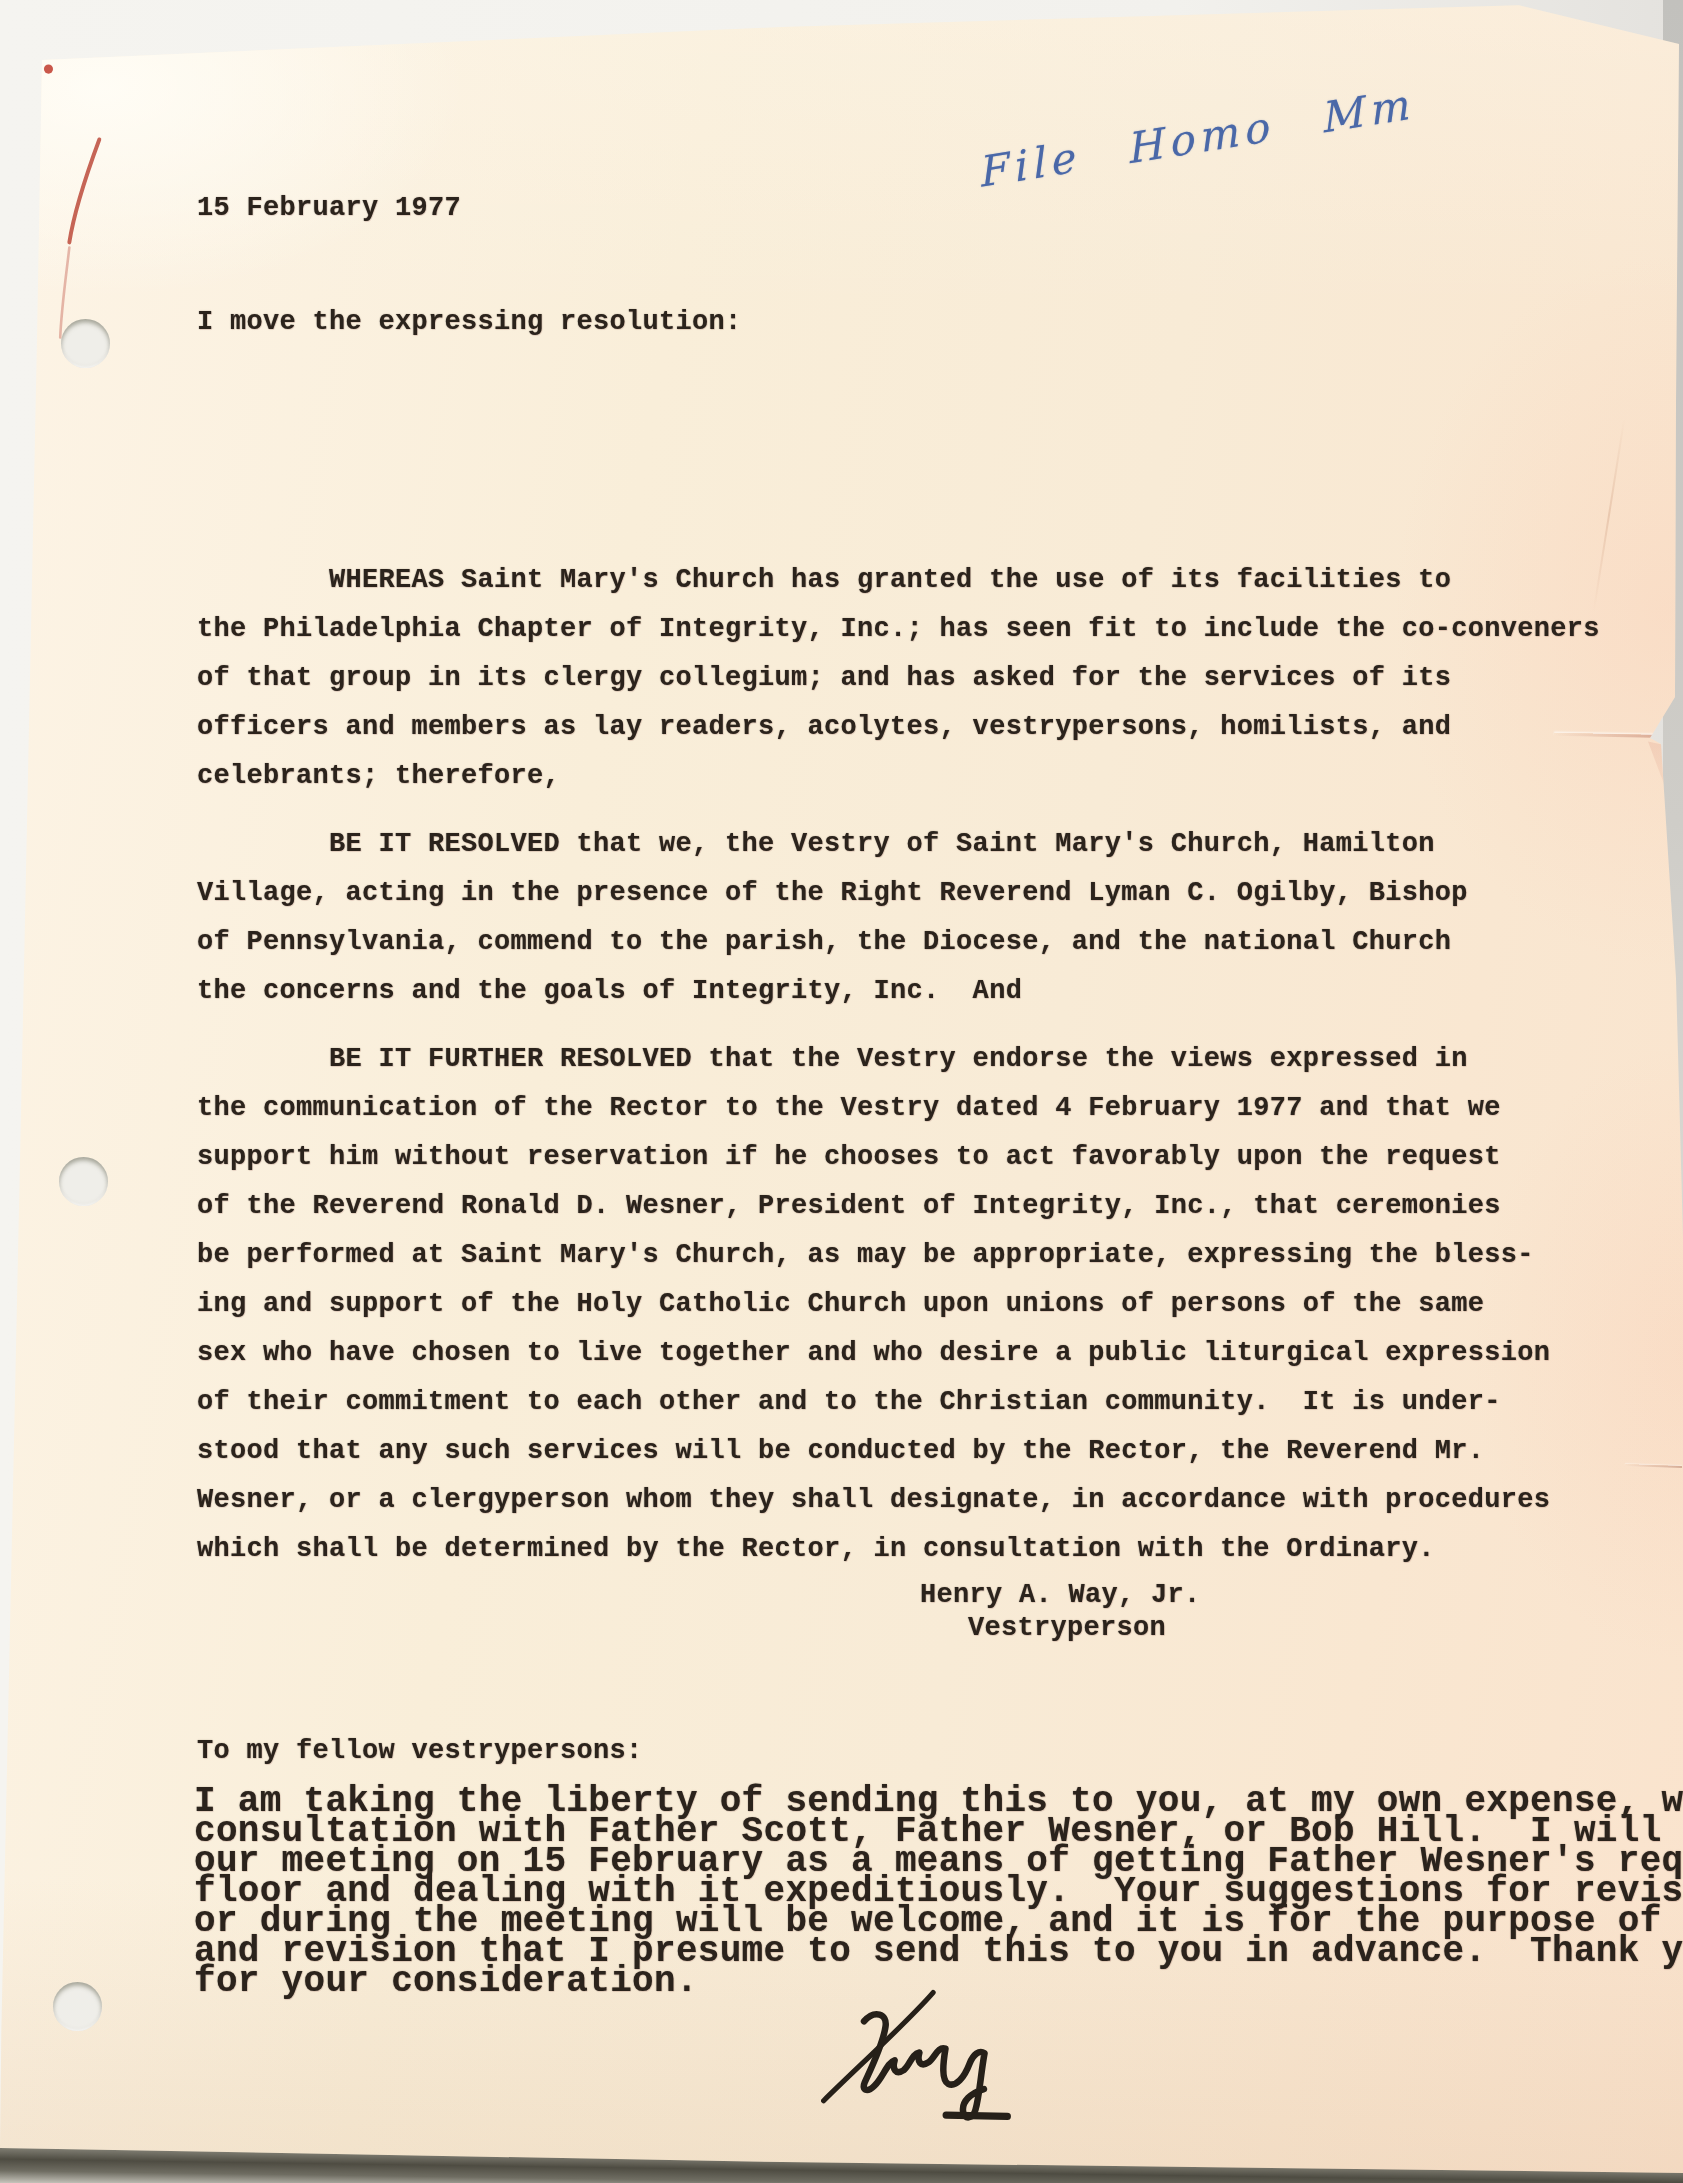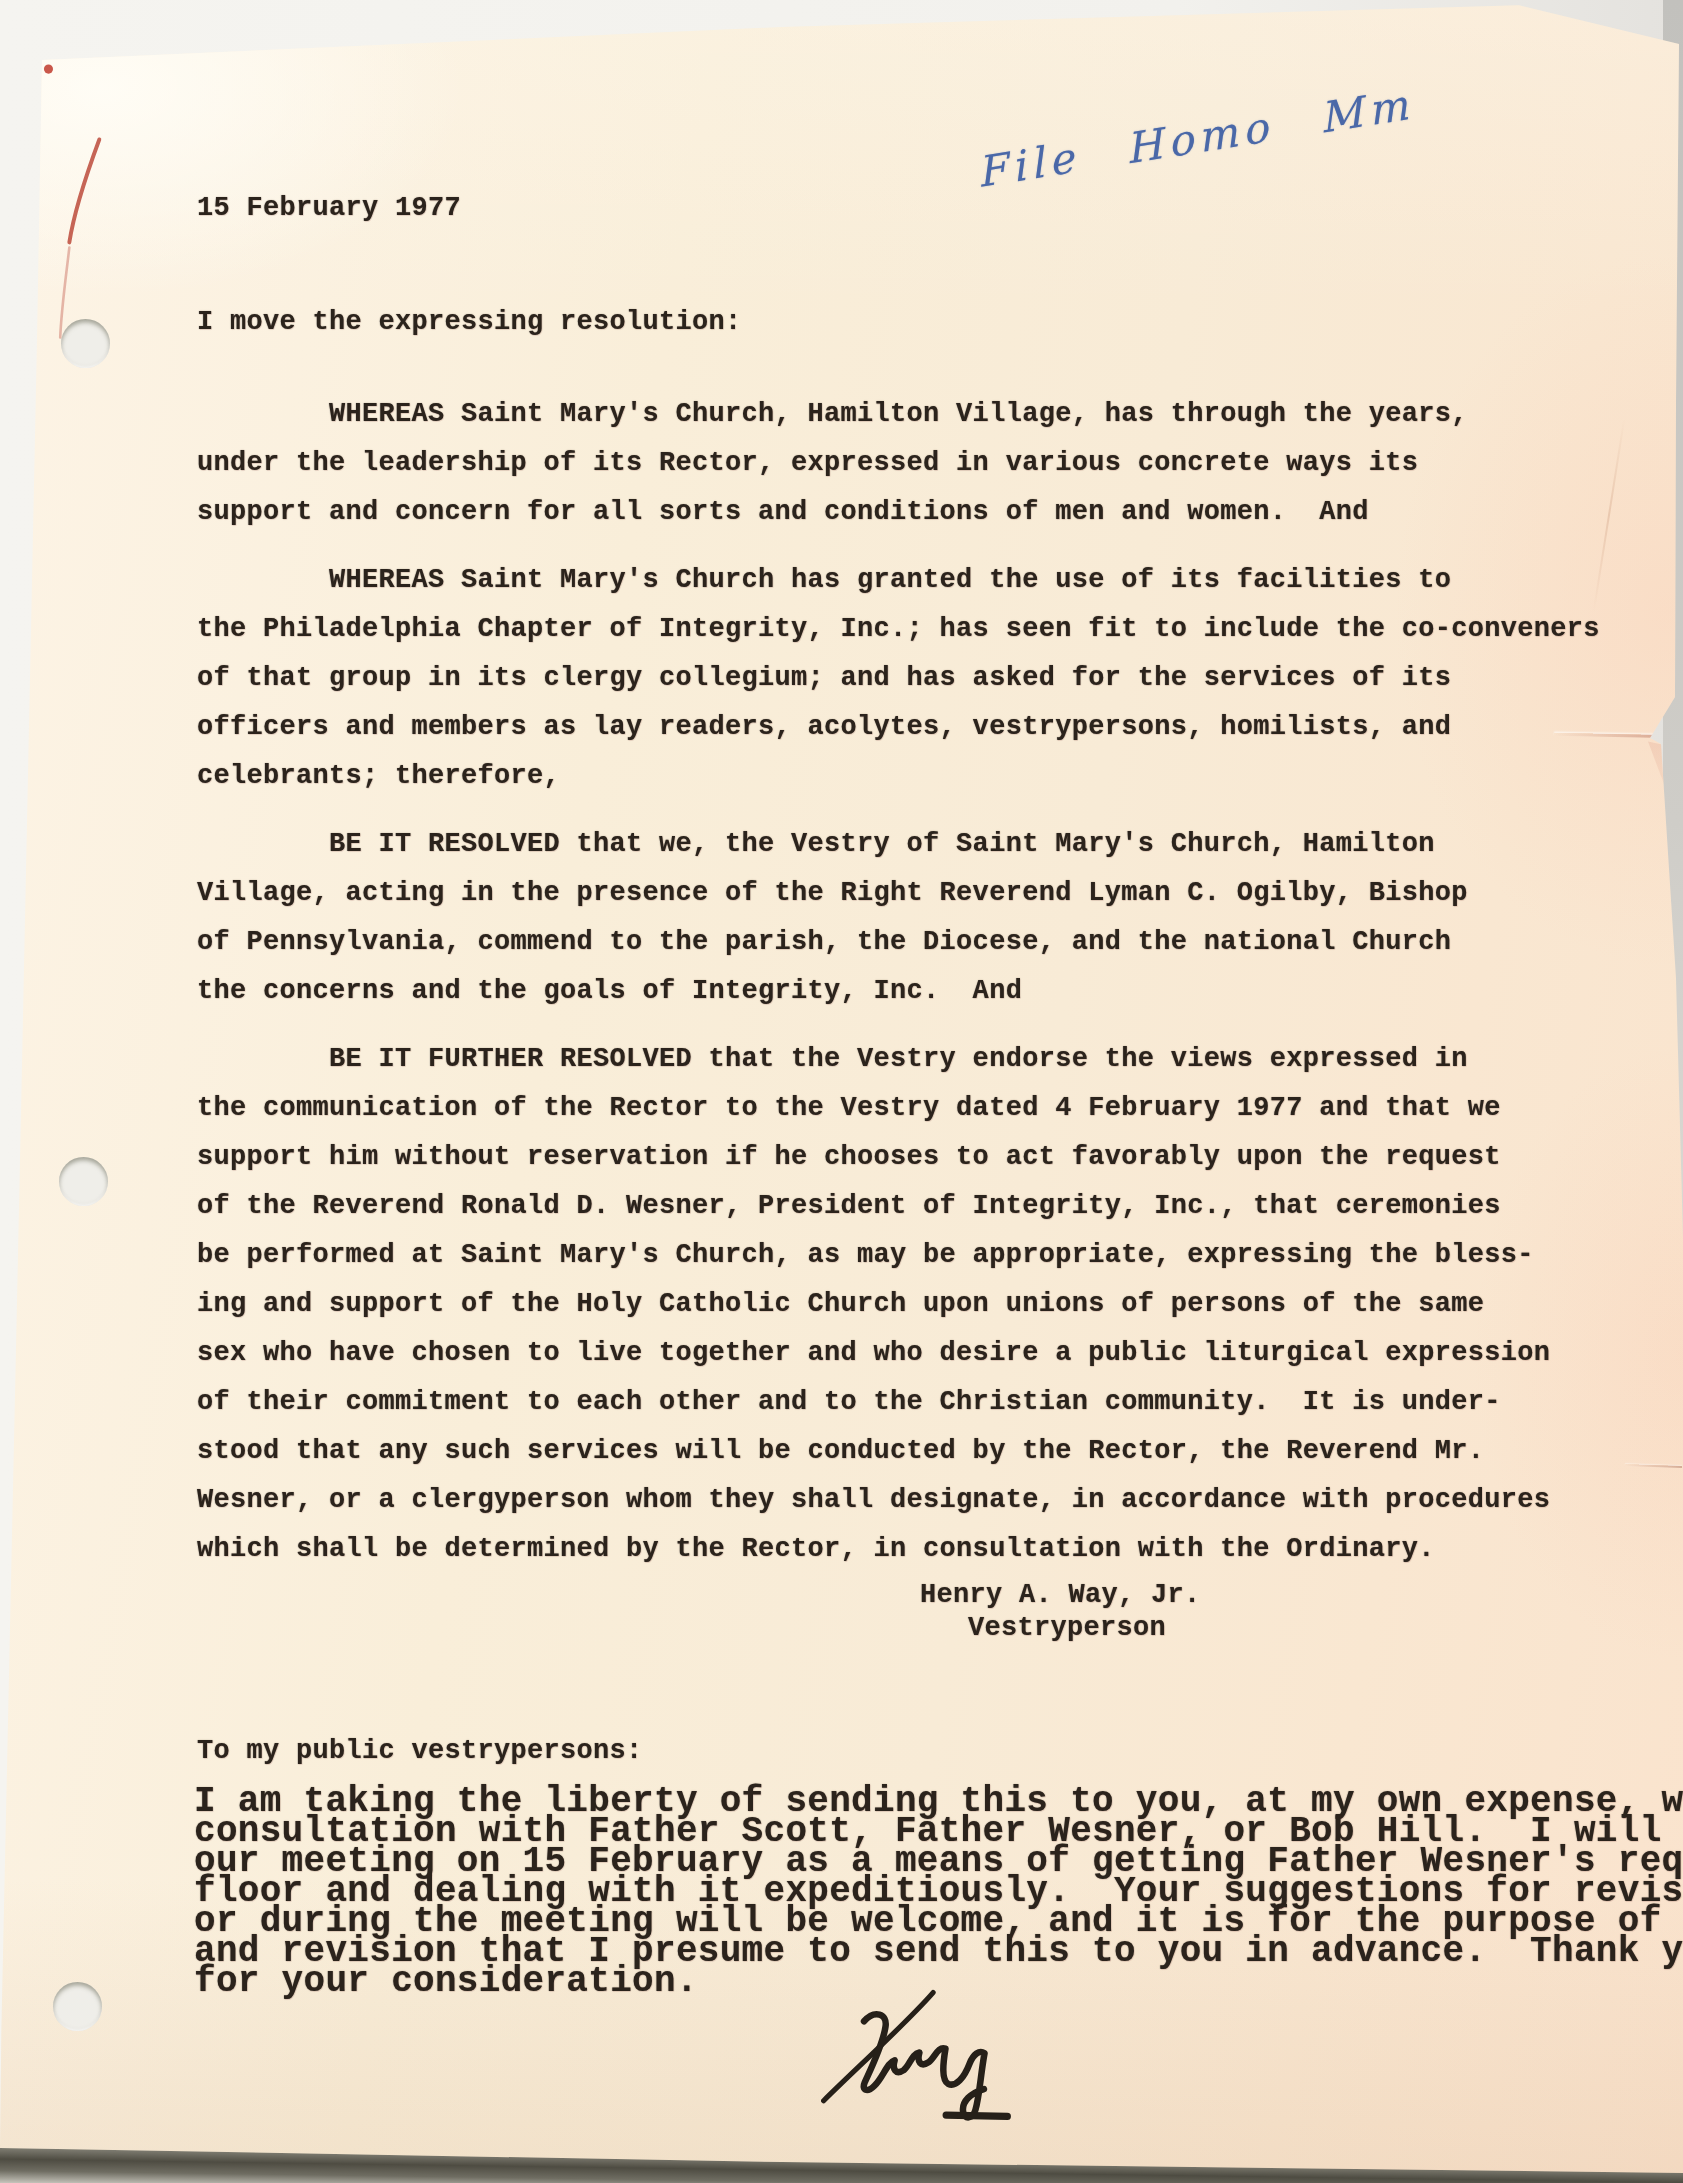--- a/index.html
+++ b/index.html
@@ -77,23 +77,20 @@
       <path d="M 152,214 C 135,260 114,320 106,372" fill="none" stroke="#b84030" stroke-width="6" stroke-linecap="round" opacity="0.8"></path>
       <path d="M 106,380 C 100,432 94,472 92,518" fill="none" stroke="#b84030" stroke-width="4" stroke-linecap="round" opacity="0.35"></path>
     </svg>
 
     <div class="handnote">File Homo Mm</div>
 
     <div class="typed double" style="left:197px;top:184px;">15 February 1977</div>
 
     <div class="typed double" style="left:197px;top:298px;">I move the expressing resolution:</div>
 
-    <div class="typed double" style="left:197px;top:390px;">        WHEREAS Saint Mary's Church, Hamilton Village, has through the years,
-under the leadership of its Rector, expressed in various concrete ways its
-support and concern for all sorts and conditions of men and women.  And</div>
 
     <div class="typed double" style="left:197px;top:556px;">        WHEREAS Saint Mary's Church has granted the use of its facilities to
 the Philadelphia Chapter of Integrity, Inc.; has seen fit to include the co-conveners
 of that group in its clergy collegium; and has asked for the services of its
 officers and members as lay readers, acolytes, vestrypersons, homilists, and
 celebrants; therefore,</div>
 
     <div class="typed double" style="left:197px;top:820px;">        BE IT RESOLVED that we, the Vestry of Saint Mary's Church, Hamilton
 Village, acting in the presence of the Right Reverend Lyman C. Ogilby, Bishop
 of Pennsylvania, commend to the parish, the Diocese, and the national Church
@@ -108,21 +105,21 @@
 sex who have chosen to live together and who desire a public liturgical expression
 of their commitment to each other and to the Christian community.  It is under-
 stood that any such services will be conducted by the Rector, the Reverend Mr.
 Wesner, or a clergyperson whom they shall designate, in accordance with procedures
 which shall be determined by the Rector, in consultation with the Ordinary.</div>
 
     <div class="typed single" style="left:920px;top:1579px;">Henry A. Way, Jr.</div>
 
     <div class="typed single" style="left:920px;top:1612px;margin-left:48px;">Vestryperson</div>
 
-    <div class="typed single" style="left:197px;top:1735px;">To my public vestrypersons:</div>
+    <div class="typed single" style="left:197px;top:1735px;">To my fellow vestrypersons:</div>
 
     <div class="typed ps" style="left:194px;top:1787px;">I am taking the liberty of sending this to you, at my own expense, without prior
 consultation with Father Scott, Father Wesner, or Bob Hill.  I will offer it at
 our meeting on 15 February as a means of getting Father Wesner's request on the
 floor and dealing with it expeditiously.  Your suggestions for revisions before
 or during the meeting will be welcome, and it is for the purpose of reflection
 and revision that I presume to send this to you in advance.  Thank you very much
 for your consideration.</div>
 
     <svg class="sig" style="left:808px;top:1986px;" width="215" height="150" viewBox="0 0 330 230">

